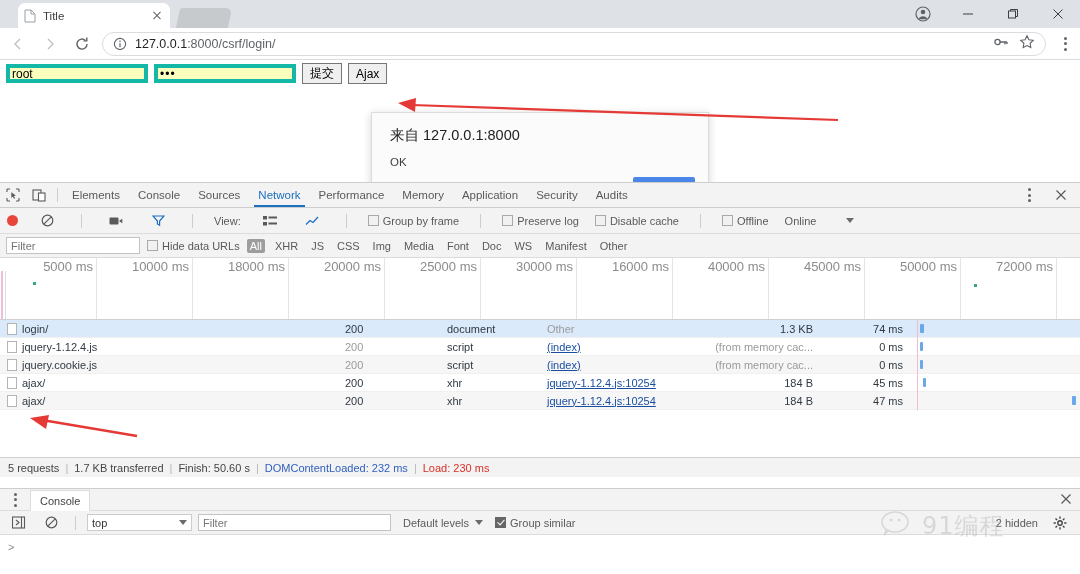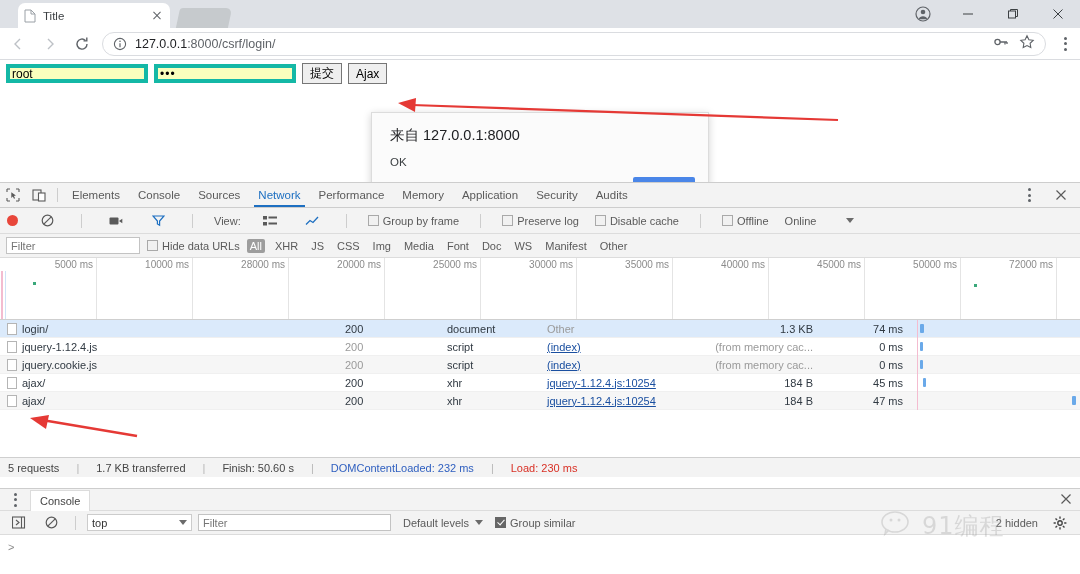--- a/index.html
+++ b/index.html
@@ -141,21 +141,21 @@
     font-size: 11px; padding: 0 4px; color: #333;
     font-family: "Liberation Sans", sans-serif;
   }
   .type-pill { font-size: 11px; color: #5a5a5a; padding: 1px 3px; }
   .type-pill.on { background: #9d9d9d; color: #fff; border-radius: 2px; }
 
   .overview {
     height: 62px; background: #fff; border-bottom: 1px solid #cfcfcf; position: relative; overflow: hidden;
   }
   .ov-tick { position: absolute; top: 0; height: 62px; border-right: 1px solid #e4e4e4; }
-  .ov-tick span { position: absolute; right: 3px; top: 1px; font-size: 10px; color: #8b8b8b; white-space: nowrap; }
+  .ov-tick span { position: absolute; right: 3px; top: 1px; font-size: 13px; color: #8b8b8b; white-space: nowrap; }
 
   .table-head {
     height: 21px; background: #f3f3f3; border-bottom: 1px solid #cfcfcf;
     display: flex; align-items: center; font-size: 11px; color: #5a5a5a;
   }
   .th { padding-left: 7px; border-right: 1px solid #d9d9d9; height: 21px; line-height: 21px; overflow: hidden; white-space: nowrap; }
 
   .rows { background: #fff; }
   .row { height: 18px; display: flex; align-items: center; font-size: 11px; border-bottom: 1px solid #f0f0f0; }
   .row.sel { background: #dbeafb; }
@@ -165,21 +165,21 @@
   .cell.dim { color: #9a9a9a; }
   .doc-ico { width: 10px; height: 12px; border: 1px solid #b5b5b5; background: #fff; display: inline-block; margin-right: 5px; vertical-align: -2px; }
   .link { color: #1a4fa0; text-decoration: underline; }
   .wf { position: relative; height: 18px; }
   .wf-bar { position: absolute; top: 4px; height: 9px; background: #6aa9e9; border-radius: 1px; }
   .wf-line { position: absolute; top: 0; bottom: 0; width: 1px; background: #f4bcd0; }
 
   .summary {
     position: absolute; left: 0; right: 0; height: 20px; background: #f3f3f3;
     border-top: 1px solid #cfcfcf; display: flex; align-items: center;
-    padding-left: 8px; font-size: 11px; color: #444; gap: 17px;
+    padding-left: 8px; font-size: 11px; color: #444; gap: 6px;
   }
   .summary .sepbar { color: #b6b6b6; }
   .summary .blue { color: #3060c0; }
   .summary .red { color: #d93025; }
 
   .drawer {
     position: absolute; left: 0; right: 0; bottom: 0; height: 86px;
     background: #fff; border-top: 1px solid #cdcdcd;
   }
   .drawer-tabbar {
@@ -436,33 +436,33 @@
     </div>
 
     <div class="overview">
       <div class="ov-tick" style="left:0;width:97px">
           <span>5000 ms</span>
         </div>
       <div class="ov-tick" style="left:97px;width:96px">
           <span>10000 ms</span>
         </div>
       <div class="ov-tick" style="left:193px;width:96px">
-          <span>28000 ms</span>
+          <span>18000 ms</span>
         </div>
       <div class="ov-tick" style="left:289px;width:96px">
           <span>20000 ms</span>
         </div>
       <div class="ov-tick" style="left:385px;width:96px">
           <span>25000 ms</span>
         </div>
       <div class="ov-tick" style="left:481px;width:96px">
           <span>30000 ms</span>
         </div>
       <div class="ov-tick" style="left:577px;width:96px">
-          <span>35000 ms</span>
+          <span>16000 ms</span>
         </div>
       <div class="ov-tick" style="left:673px;width:96px">
           <span>40000 ms</span>
         </div>
       <div class="ov-tick" style="left:769px;width:96px">
           <span>45000 ms</span>
         </div>
       <div class="ov-tick" style="left:865px;width:96px">
           <span>50000 ms</span>
         </div>

